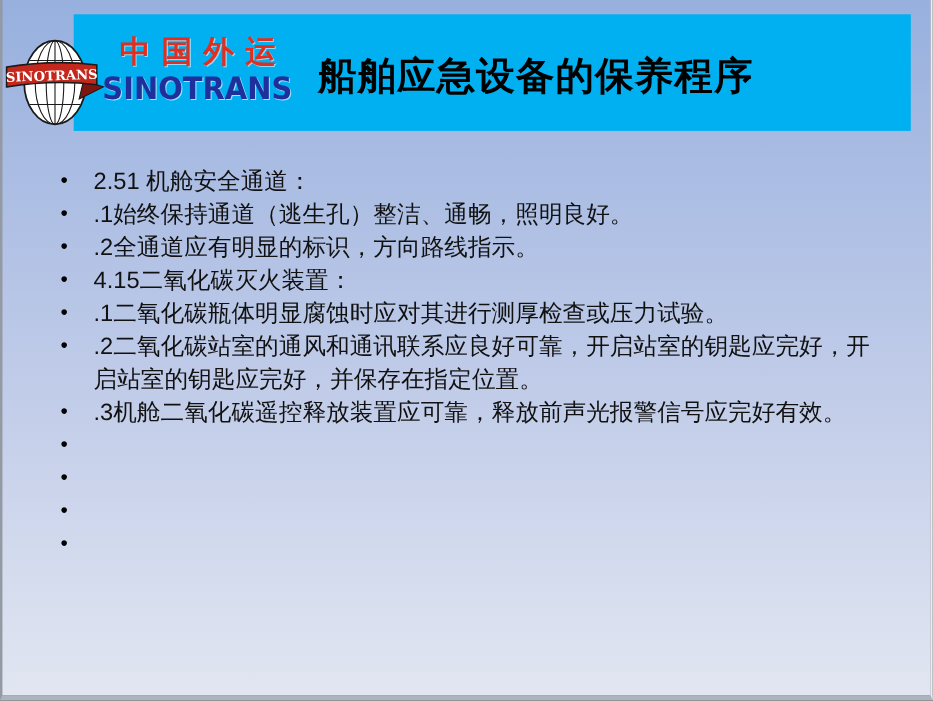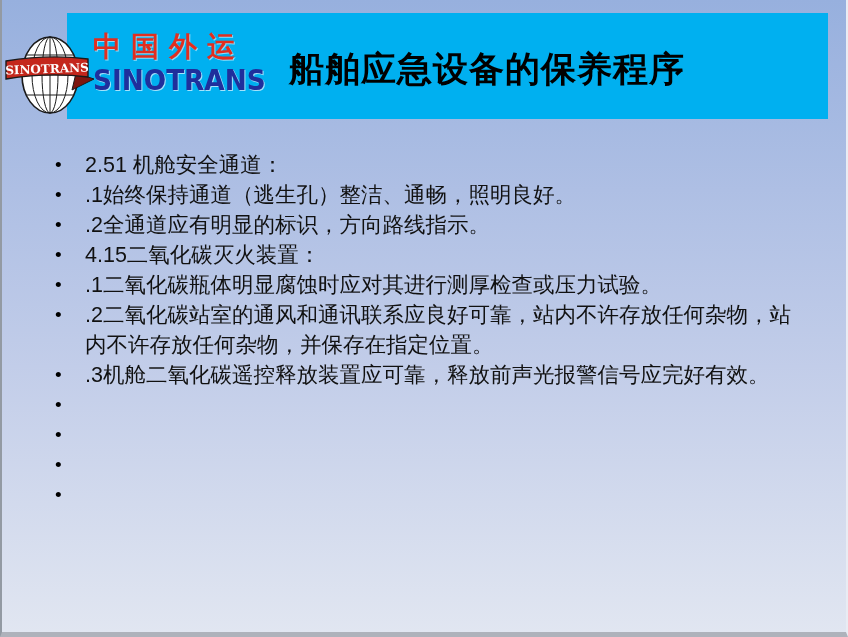--- a/index.html
+++ b/index.html
@@ -18,20 +18,21 @@
     position:absolute;left:65px;top:13px;
     width:761px;height:106px;
     background:var(--accent_cyan);
   }
   .logo-block{position:absolute;left:26px;top:20px;line-height:1;}
   .logo-cn{
     font-size:28px;font-weight:bold;color:var(--logo_red);
     letter-spacing:10px;white-space:nowrap;
     text-shadow:1px 1px 0 rgba(255,255,255,.55);
     font-family:"DejaVu Sans",sans-serif;
+    text-align:center;
   }
   .logo-en{
     margin-top:6px;font-size:28px;font-weight:800;color:var(--logo_navy);
     letter-spacing:0;white-space:nowrap;
     transform:scaleX(0.94);transform-origin:left center;
     text-shadow:1px 1px 0 rgba(235,248,255,.7);
     font-family:"DejaVu Sans",sans-serif;
   }
   .slide-title{
     position:absolute;left:222px;top:33px;margin:0;
@@ -101,21 +102,21 @@
       <span class="txt">4.15二氧化碳灭火装置：</span>
     </li>
 
     <li>
       <span class="dot">•</span>
       <span class="txt">.1二氧化碳瓶体明显腐蚀时应对其进行测厚检查或压力试验。</span>
     </li>
 
     <li>
       <span class="dot">•</span>
-      <span class="txt">.2二氧化碳站室的通风和通讯联系应良好可靠，站内不许存放任何杂物，站内不许存放任何杂物，并保存在指定位置。</span>
+      <span class="txt">.2二氧化碳站室的通风和通讯联系应良好可靠，开启站室的钥匙应完好，开启站室的钥匙应完好，并保存在指定位置。</span>
     </li>
 
     <li>
       <span class="dot">•</span>
       <span class="txt">.3机舱二氧化碳遥控释放装置应可靠，释放前声光报警信号应完好有效。</span>
     </li>
 
     <li>
       <span class="dot">•</span>
       <span class="txt"></span>

